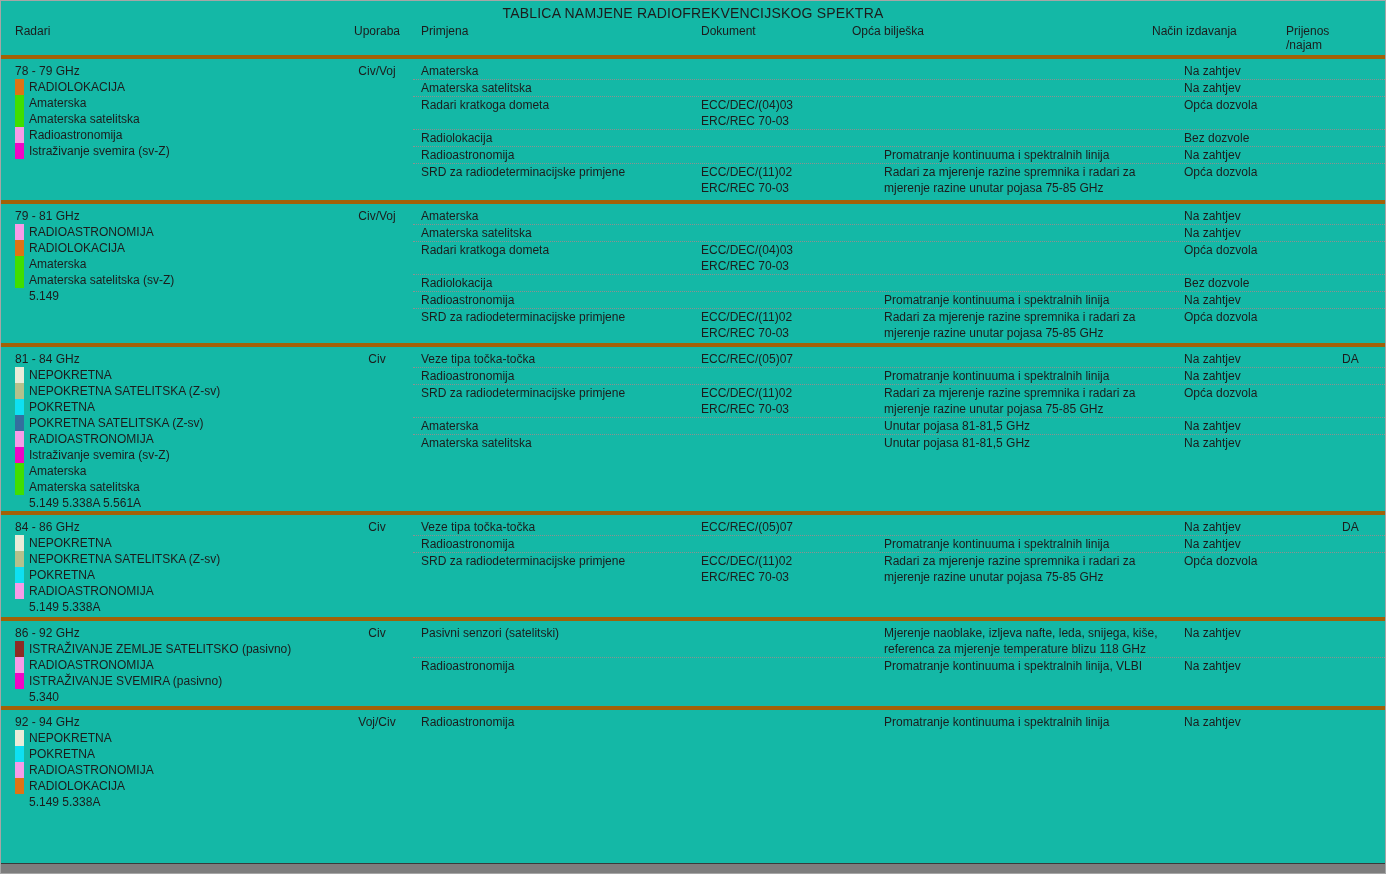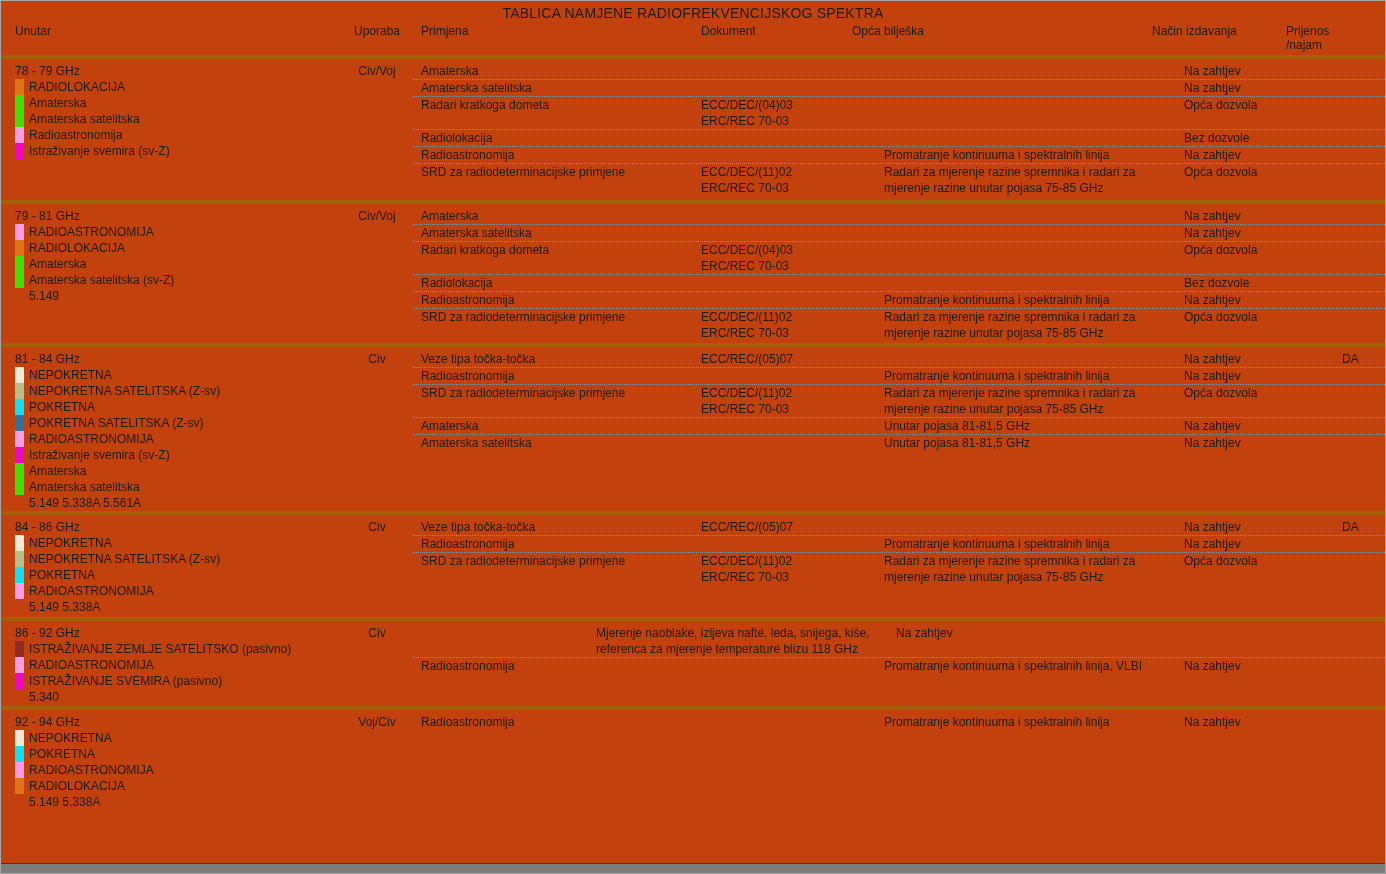--- a/index.html
+++ b/index.html
@@ -1,18 +1,18 @@
 <!DOCTYPE html>
 <html><head>
 <meta charset="utf-8">
 <style>
   html,body{margin:0;padding:0;background:#fff;}
   body{font-family:"Liberation Sans","DejaVu Sans",sans-serif;font-size:12px;color:#1c1c1c;}
   .page{position:relative;width:1386px;height:874px;box-sizing:border-box;
-        border:1px solid #a6a6a6;background:#c2410c;overflow:hidden;}
+        border:1px solid #a6a6a6;background:#14b8a6;overflow:hidden;}
   .title{text-align:center;padding-top:4px;font-size:14px;letter-spacing:.2px;}
   
   .header-row{display:flex;margin-top:3px;min-height:31px;}
   .c-namjena{width:340px;box-sizing:border-box;padding-left:14px;}
   .c-uporaba{width:72px;text-align:center;}
   .c-primjena{width:288px;box-sizing:border-box;padding-left:8px;}
   .c-dokument{width:151px;}
   .c-biljeska{width:300px;box-sizing:border-box;padding-right:10px;}
   .c-nacin{width:134px;}
   .c-prijenos{flex:1;white-space:pre-line;}
@@ -38,21 +38,21 @@
   .bottom-bar{position:absolute;left:0;right:0;bottom:0;height:9px;
               background:#7d7d7d;border-top:1px solid #3a3a3a;}
 </style>
 </head>
 <body>
 
 <div class="page">
   <div class="title">TABLICA NAMJENE RADIOFREKVENCIJSKOG SPEKTRA</div>
 
   <div class="header-row">
-    <div class="c-namjena">Unutar</div>
+    <div class="c-namjena">Radari</div>
     <div class="c-uporaba">Uporaba</div>
     <div class="c-primjena">Primjena</div>
     <div class="c-dokument">Dokument</div>
     <div class="c-biljeska">Opća bilješka</div>
     <div class="c-nacin">Način izdavanja</div>
     <div class="c-prijenos">Prijenos
 /najam</div>
   </div>
 
   <div id="blocks">
@@ -334,20 +334,21 @@
           </div>
           <div class="alloc">
             <span class="bar" style="background: rgb(239, 6, 198);"></span>
             <span class="alloc-label">ISTRAŽIVANJE SVEMIRA (pasivno)</span>
           </div>
           <div class="footnote">5.340</div>
         </div>
         <div class="block-uporaba">Civ</div>
         <div class="block-apps">
           <div class="app">
+            <div class="a-primjena">Pasivni senzori (satelitski)</div>
             <div class="a-dokument"></div>
             <div class="a-biljeska">Mjerenje naoblake, izljeva nafte, leda, snijega, kiše, referenca za mjerenje temperature blizu 118 GHz</div>
             <div class="a-nacin">Na zahtjev</div>
             <div class="a-prijenos"></div>
           </div>
           <div class="app">
             <div class="a-primjena">Radioastronomija</div>
             <div class="a-dokument"></div>
             <div class="a-biljeska">Promatranje kontinuuma  i spektralnih linija, VLBI</div>
             <div class="a-nacin">Na zahtjev</div>

